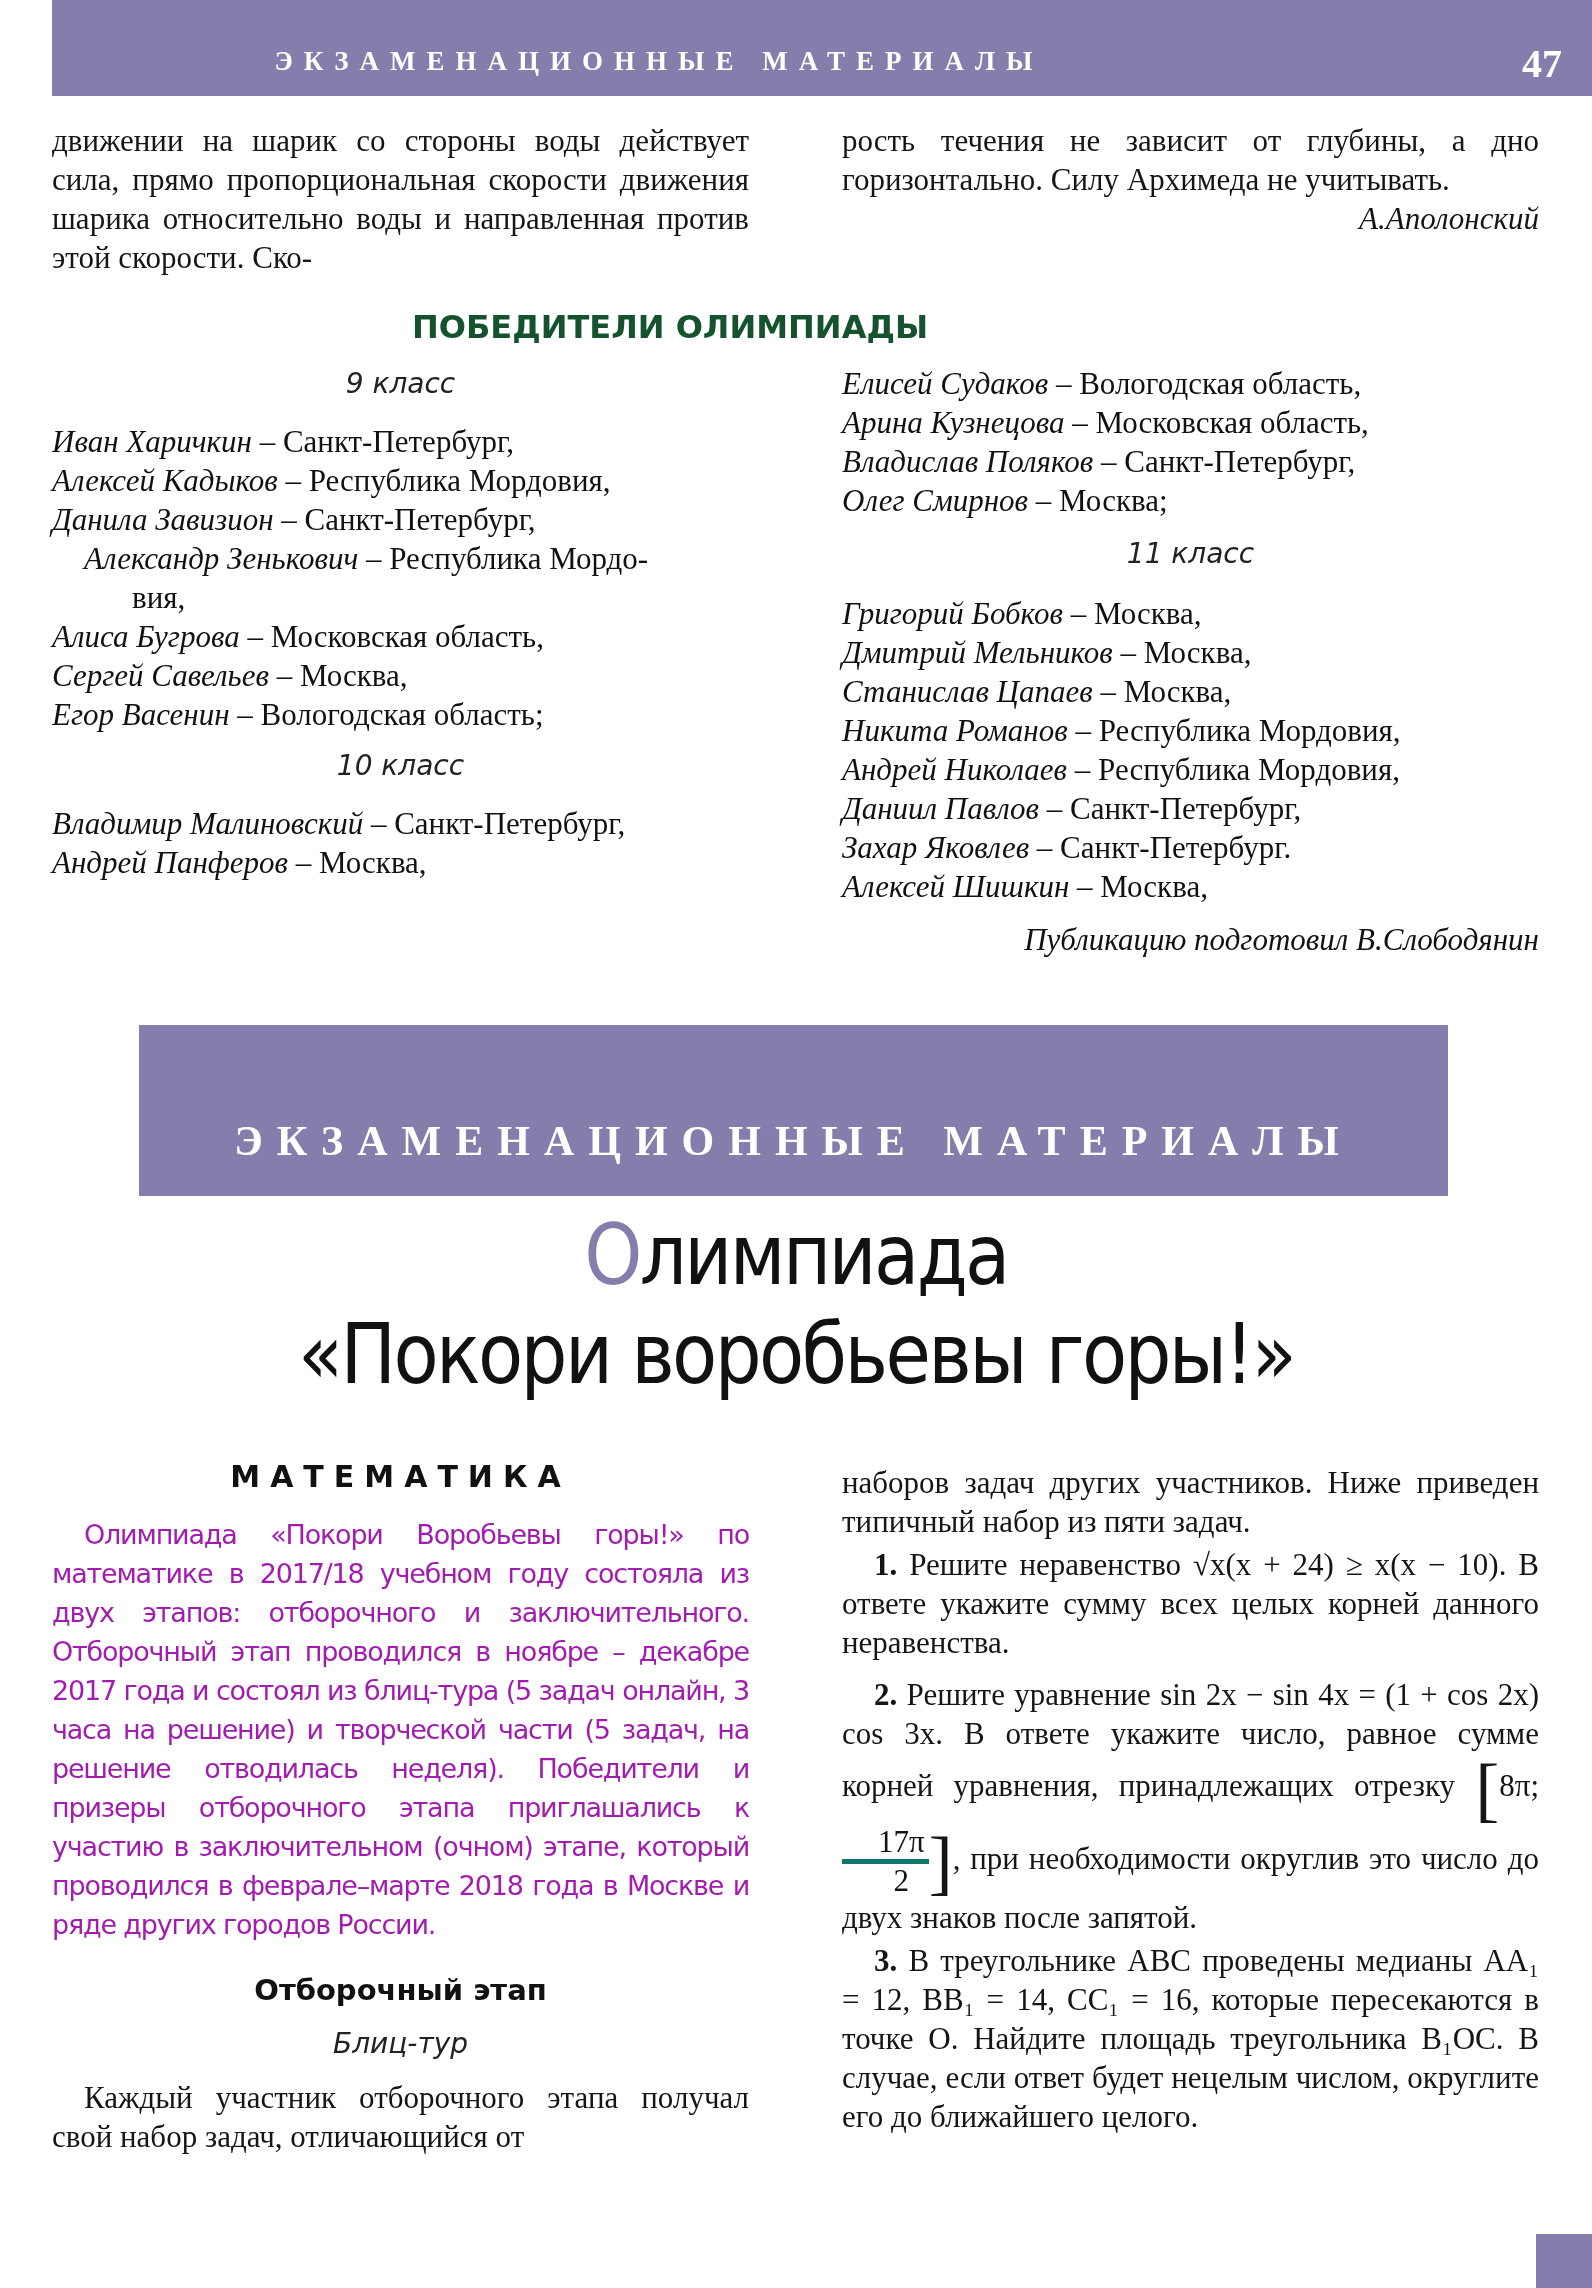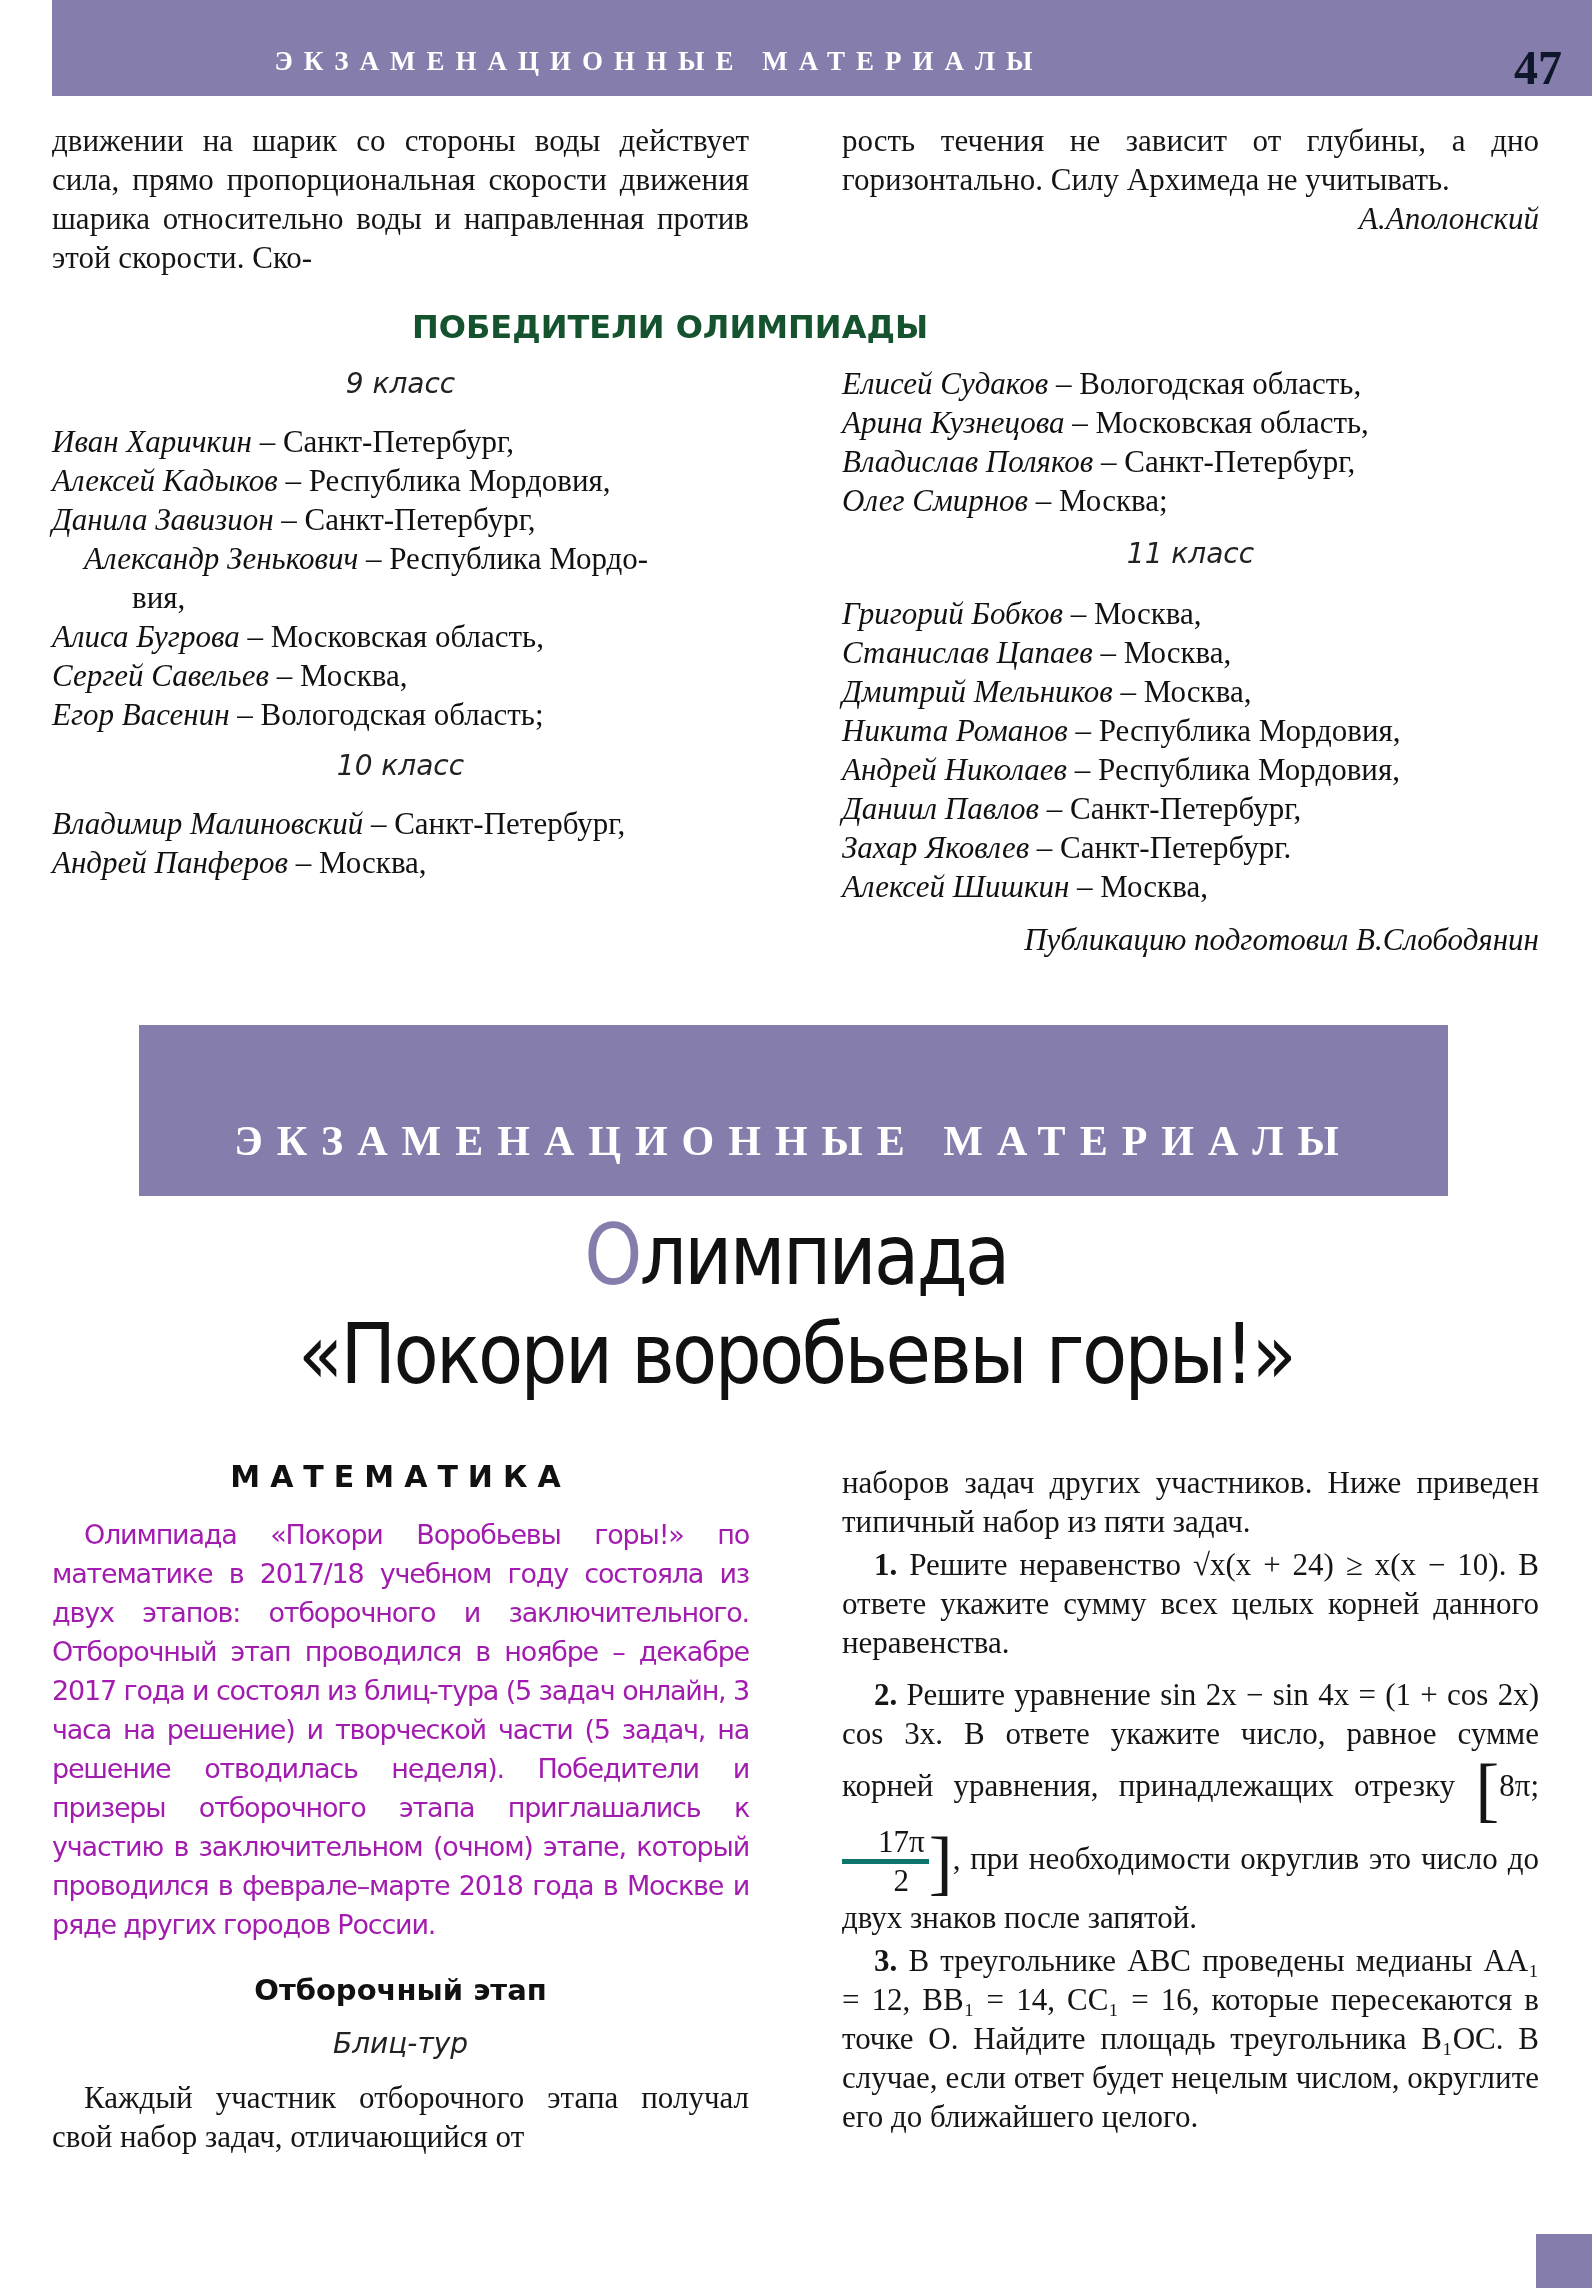--- a/index.html
+++ b/index.html
@@ -9,22 +9,22 @@
   .top-bar {
     position: absolute; left: 52px; top: 0; width: 1540px; height: 96px;
     background: #857dab;
   }
   .top-bar-title {
     position: absolute; left: 0; width: 1214px; top: 46px; text-align: center;
     color: #fff; font-family: "Liberation Serif", serif; font-size: 27px;
     letter-spacing: 11px; font-weight: bold;
   }
   .page-number {
-    position: absolute; right: 30px; top: 40px; color: #0f172a;
-    font-family: "Liberation Serif", serif; font-size: 48px; font-weight: bold;
+    position: absolute; right: 30px; top: 40px; color: #ffffff;
+    font-family: "Liberation Serif", serif; font-size: 40px; font-weight: bold;
   }
 
   .col { position: absolute; }
   .serif-text {
     font-family: "Liberation Serif", serif; font-size: 31px; line-height: 39px;
     text-align: justify; color: #151515;
   }
   .serif-text .indent { text-indent: 32px; }
   .right { text-align: right; }
   .ital { font-style: italic; }
@@ -129,22 +129,22 @@
 <div class="col" style="left:842px; top:364px; width:697px;">
   <div class="winner"><span class="name">Елисей Судаков</span> <span>–</span> <span>Вологодская область,</span></div>
   <div class="winner"><span class="name">Арина Кузнецова</span> <span>–</span> <span>Московская область,</span></div>
   <div class="winner"><span class="name">Владислав Поляков</span> <span>–</span> <span>Санкт-Петербург,</span></div>
   <div class="winner"><span class="name">Олег Смирнов</span> <span>–</span> <span>Москва;</span></div>
 
   <div style="height:14px"></div>
   <div class="class-head">11 класс</div>
   <div style="height:20px"></div>
   <div class="winner"><span class="name">Григорий Бобков</span> <span>–</span> <span>Москва,</span></div>
+  <div class="winner"><span class="name">Дмитрий Мельников</span> <span>–</span> <span>Москва,</span></div>
   <div class="winner"><span class="name">Станислав Цапаев</span> <span>–</span> <span>Москва,</span></div>
-  <div class="winner"><span class="name">Дмитрий Мельников</span> <span>–</span> <span>Москва,</span></div>
   <div class="winner"><span class="name">Никита Романов</span> <span>–</span> <span>Республика Мордовия,</span></div>
   <div class="winner"><span class="name">Андрей Николаев</span> <span>–</span> <span>Республика Мордовия,</span></div>
   <div class="winner"><span class="name">Даниил Павлов</span> <span>–</span> <span>Санкт-Петербург,</span></div>
   <div class="winner"><span class="name">Захар Яковлев</span> <span>–</span> <span>Санкт-Петербург.</span></div>
   <div class="winner"><span class="name">Алексей Шишкин</span> <span>–</span> <span>Москва,</span></div>
   <div style="height:14px"></div>
   <div class="winner right ital">Публикацию подготовил В.Слободянин</div>
 </div>
 
 <div class="section-banner">

